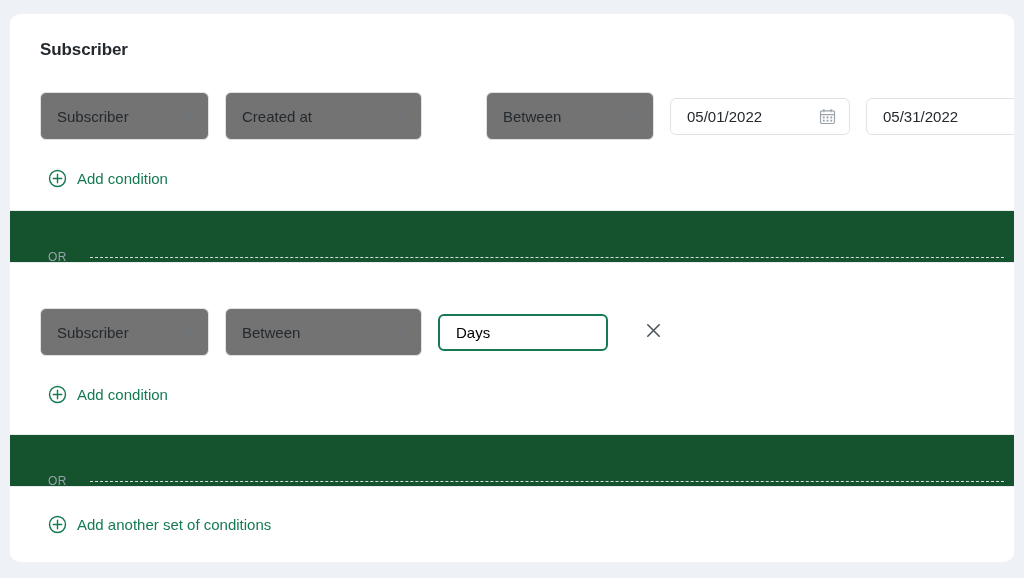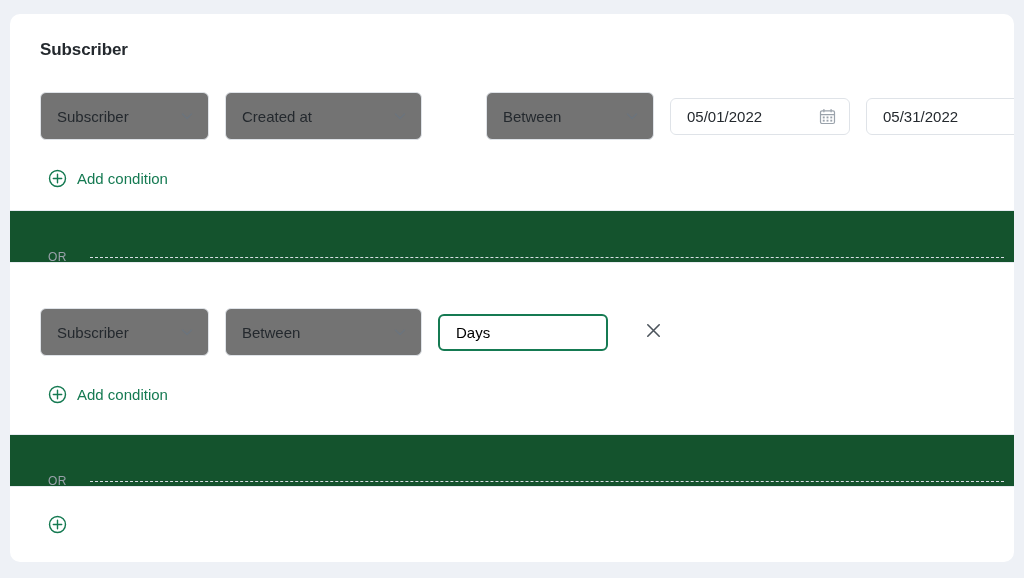--- a/index.html
+++ b/index.html
@@ -367,15 +367,16 @@
     <div class="or-dash"></div>
   </div>
 
   <div class="add-set">
     <span class="plus-ico">
       <svg width="19" height="19" viewBox="0 0 20 20">
         <circle cx="10" cy="10" r="8.4" fill="none" stroke="#157a52" stroke-width="1.5"></circle>
         <path d="M10 5.6 V14.4 M5.6 10 H14.4" stroke="#157a52" stroke-width="1.5" stroke-linecap="round"></path>
       </svg>
     </span>
+    <span class="add-text">Add another set of conditions</span>
   </div>
 
 </div>
 
 </body></html>

